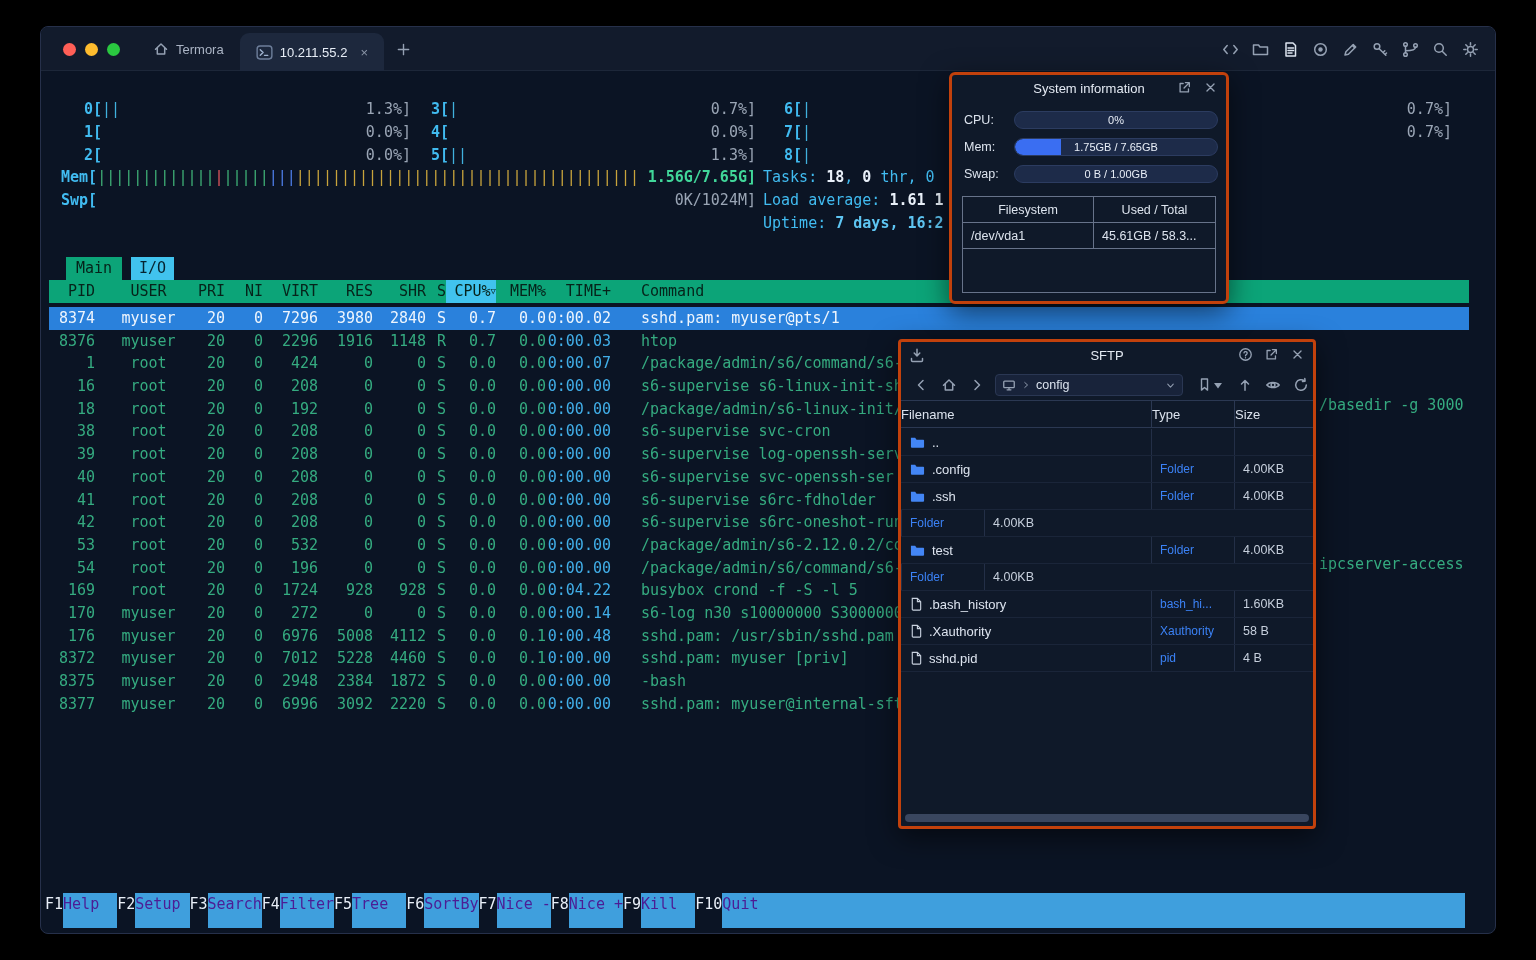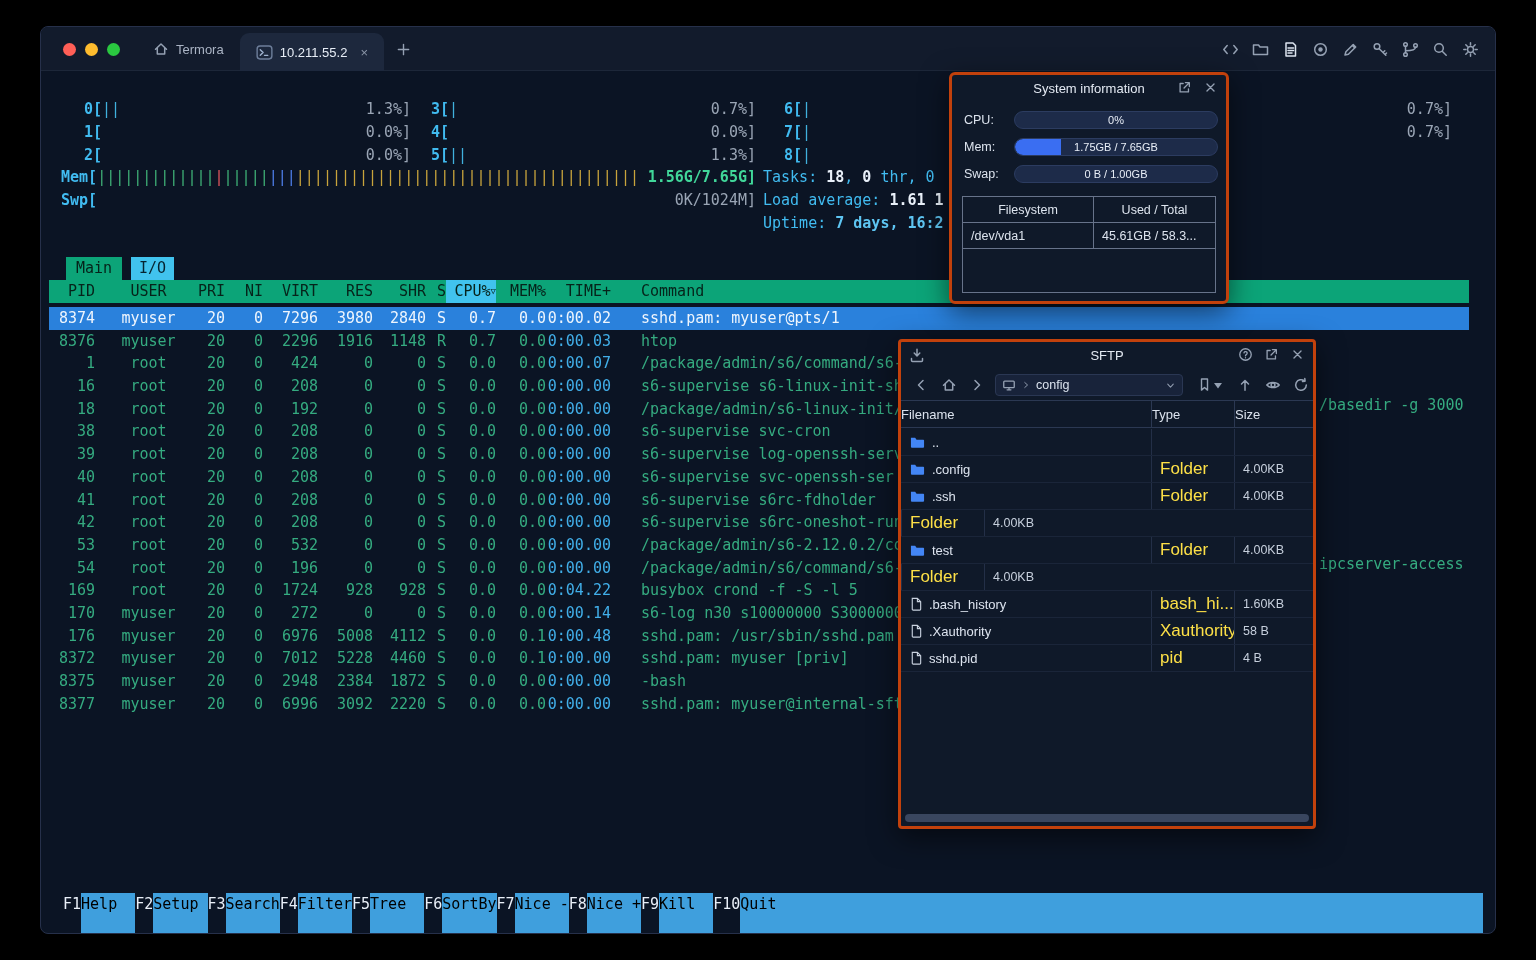--- a/index.html
+++ b/index.html
@@ -55,25 +55,25 @@
   .prow{display:flex;height:22.7px;line-height:22.7px}
   .prow.selected{background:var(--sel)}
   .prow.selected span{color:#eef5fd !important}
   .cl{display:block;text-align:right;white-space:pre;overflow:hidden}
   .pid{width:46px}.user{width:100px;text-align:center;padding-left:7px}.pri{width:30px}.ni{width:38px}
   .virt{width:55px}.res{width:55px}.shr{width:53px}.st{width:20px}.cpu{width:50px}.mem{width:50px}
   .time{width:65px;color:var(--time)}
   .cmd{flex:1;text-align:left;padding-left:30px}
   .fragment{position:absolute;white-space:pre;color:var(--green);height:23px;line-height:23px}
   #frag-cmd18{left:1278px;top:323px} #frag-cmd54{left:1278px;top:482px}
-  .fnbar{position:absolute;left:22px;top:822px;width:1420px;height:41px;display:flex;line-height:23px}
+  .fnbar{position:absolute;left:4px;top:822px;width:1420px;height:35px;display:flex;line-height:23px}
   .fpairs{display:flex}
   .fpair{display:flex}
   .fk{color:#e9eff8;white-space:pre}
-  .fl{background:var(--fkey);color:#000000;white-space:pre}
+  .fl{background:var(--fkey);color:#4c1d95;white-space:pre}
   .fnfill{flex:1;background:var(--fkey)}
   
   .panel{position:absolute;background:var(--panel-bg);border:3px solid #c2410c;
     box-shadow:0 8px 28px rgba(0,0,0,.55);z-index:10;color:#dde4ee}
   #sysinfo{left:908px;top:45px;width:280px;height:232px;border-radius:6px}
   #sftp{left:857px;top:312px;width:418px;height:490px;border-radius:4px}
   .p-title{position:relative;height:26px;display:flex;align-items:center;justify-content:center;
     font-size:13px;color:#e4eaf3}
   .p-title .rbtns{position:absolute;right:8px;top:5px;display:flex;gap:11px}
   .p-title .lbtn{position:absolute;left:8px;top:5px}
@@ -100,22 +100,22 @@
   .sf-path .spacer{flex:1}
   #sf-bookmark{left:296px}#sf-caret{left:313px;top:13px}#sf-up{left:336px}#sf-eye{left:364px}#sf-refresh{left:392px}
   .sf-head{position:absolute;top:58px;left:0;right:0;height:28px;line-height:27px;display:flex;
     border-top:1px solid #2b3852;border-bottom:1px solid #2b3852;font-size:13px;color:#dce3ee;}
   .sf-head .h-name{width:250px}
   .sf-head .h-type{width:83px;border-left:1px solid #2b3852}
   .sf-head .h-size{flex:1;border-left:1px solid #2b3852}
   .sf-rows{position:absolute;top:87px;left:0;right:0}
   .sf-row{display:flex;height:27px;border-bottom:1px solid #1a2539;font-size:13px;color:#dde4ef}
   .sf-name{width:250px;display:flex;align-items:center;gap:7px;padding-left:9px;overflow:hidden;white-space:nowrap}
-  .sf-type{width:83px;border-left:1px solid #232f47;padding-left:8px;line-height:26px;font-size:17px;
-    color:#fde047;overflow:hidden;white-space:nowrap}
+  .sf-type{width:83px;border-left:1px solid #232f47;padding-left:8px;line-height:26px;font-size:12px;
+    color:#3b82f6;overflow:hidden;white-space:nowrap}
   .sf-size{flex:1;border-left:1px solid #232f47;padding-left:8px;line-height:26px;font-size:12.5px;color:#c6cfdc}
   .sf-scroll{position:absolute;bottom:4px;left:4px;right:4px;height:8px}
   .sf-thumb{height:8px;width:100%;background:#39465f;border-radius:4px}
 </style>
 </head>
 <body>
 
 <div class="window">
 
   <div class="titlebar">

